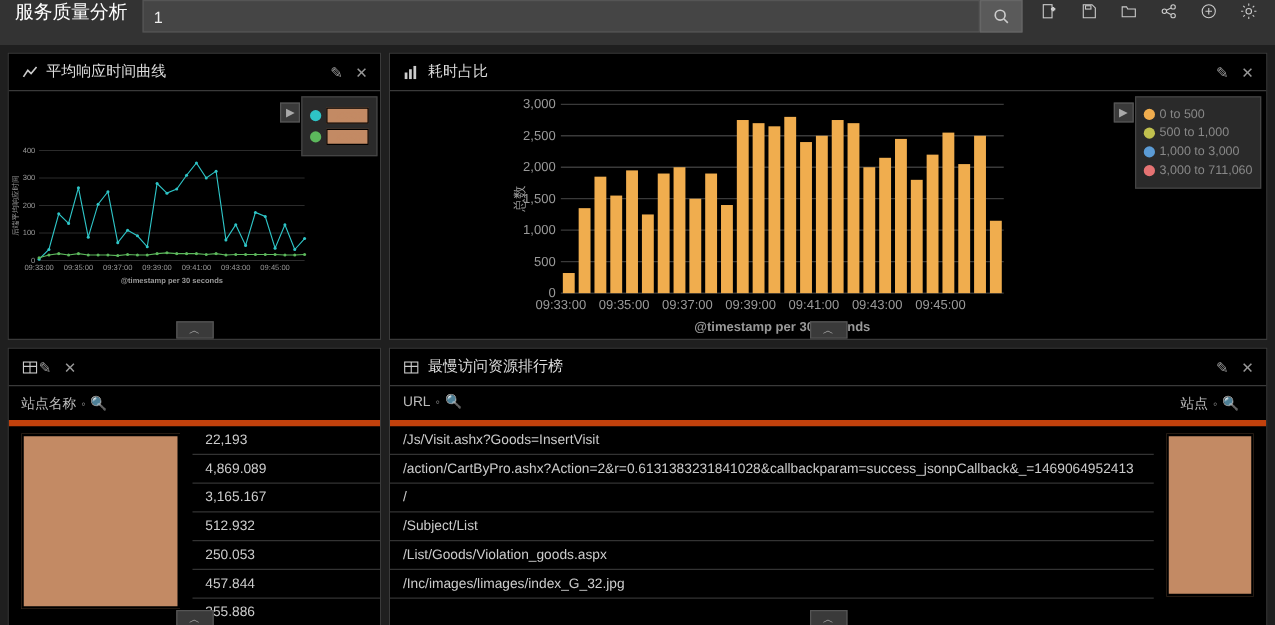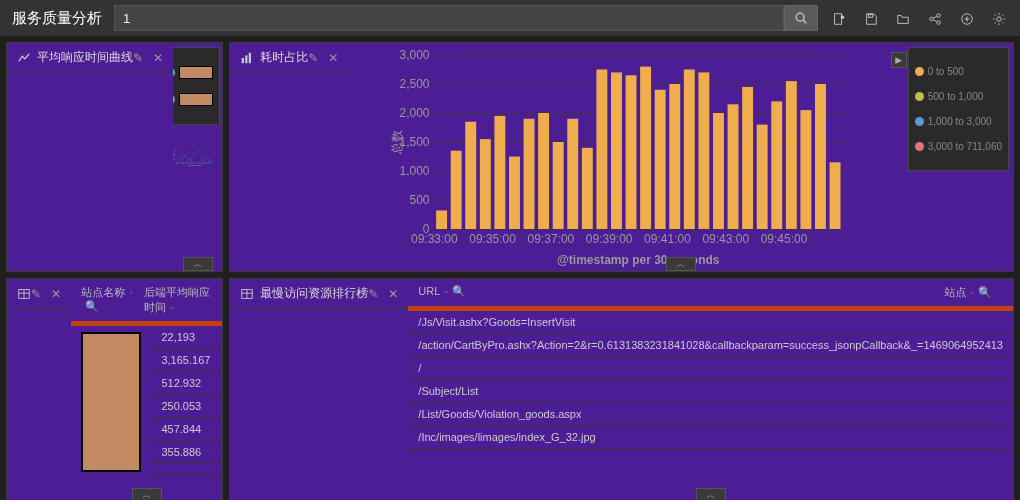--- a/index.html
+++ b/index.html
@@ -1,34 +1,34 @@
 <!DOCTYPE html>
 <html><head>
 <meta charset="utf-8">
 <style>
   *{box-sizing:border-box;margin:0;padding:0}
   body{background:#1f1f1f;font-family:Arial,sans-serif;color:#ccc;font-size:12px;width:1020px;height:500px;overflow:hidden}
-  .topbar{height:36px;background:#333;display:flex;align-items:center;padding:0 8px;gap:8px}
+  .topbar{height:36px;background:#333;display:flex;align-items:flex-start;padding:0 8px;gap:8px}
   .title{color:#fff;font-size:15px;white-space:nowrap;padding:0 4px}
   .searchwrap{flex:1;display:flex;height:26px}
   .searchwrap input{flex:1;background:#454545;border:1px solid #555;color:#eee;padding:0 8px;font-size:13px;outline:none}
   .searchbtn{width:34px;background:#5a5a5a;border:1px solid #666;display:flex;align-items:center;justify-content:center;cursor:pointer}
   .tb-icons{display:flex;gap:18px;padding:0 6px}
   .tb-icons span{color:#bbb;cursor:pointer;font-size:14px}
   .grid{display:grid;grid-template-columns:1fr 1fr;grid-template-rows:230px 225px;gap:6px;padding:6px}
-  .panel{background:#4c1d95;border:1px solid #3a3a3a;display:flex;position:relative}
+  .panel{background:#000000;border:1px solid #3a3a3a;display:flex;flex-direction:column;position:relative}
   .phead{height:30px;display:flex;align-items:center;padding:0 10px;color:#ddd;border-bottom:1px solid #3a3a3a}
   .phead .pt{font-size:12px;margin-left:6px;flex:1}
   .phead .pa{display:flex;gap:10px;color:#999}
   .phead .pa span{cursor:pointer}
   .pbody{flex:1;position:relative;overflow:hidden}
   .collapse{position:absolute;bottom:0;left:50%;transform:translateX(-50%);background:#3a3a3a;border:1px solid #555;width:30px;height:14px;display:flex;align-items:center;justify-content:center;color:#aaa;font-size:9px;cursor:pointer}
   svg text{font-size:10px;fill:#999}
   .legend{position:absolute;top:4px;right:4px;background:#2a2a2a;border:1px solid #444;padding:4px 6px;font-size:10px}
-  .legend .li{display:flex;align-items:center;gap:4px;margin:14px 0;color:#888}
+  .legend .li{display:flex;align-items:center;gap:4px;margin:4px 0;color:#888}
   .legend .dot{width:9px;height:9px;border-radius:50%}
   .legBtn{position:absolute;top:4px;left:-18px;width:16px;height:16px;background:#3a3a3a;border:1px solid #555;color:#aaa;font-size:9px;display:flex;align-items:center;justify-content:center;cursor:pointer}
   .th{display:flex;padding:6px 10px;font-size:11px;color:#bbb;border-bottom:5px solid #c2410c}
   .th .sortIcon{color:#888;margin-left:4px;font-size:10px}
   .th .magIcon{color:#bbb;margin-left:4px;font-size:11px}
   .tr{display:flex;padding:5px 10px;border-bottom:1px solid #333;font-size:11px;color:#ccc}
   .redact{background:#c38a64;border:2px solid #000;margin:6px 10px}
   .c1{width:48%}.c2{width:52%}
   .uc1{flex:1;overflow:hidden;text-overflow:ellipsis;white-space:nowrap;padding-right:6px}
   .uc2{width:70px;text-align:center}
@@ -286,27 +286,29 @@
           <line x1="8" y1="3" x2="8" y2="13" stroke="#ccc"></line>
         </svg>
       <span class="pa">
           <span>✎</span>
           <span>✕</span>
         </span>
     </div>
     <div class="pbody">
       <div class="th">
         <div class="c1"><span>站点名称</span><span class="sortIcon">◦</span><span class="magIcon">🔍</span></div>
-        <div class="c2"><span>后端平均响应时间</span><span class="sortIcon">◦</span></div>
       </div>
       <div style="display:flex">
         <div class="redact" style="width:44%;height:140px"></div>
         <div style="width:52%" id="t3rows">
             <div class="tr">
               <div>22,193</div>
+            </div>
+            <div class="tr">
+              <div>4,869.089</div>
             </div>
             <div class="tr">
               <div>3,165.167</div>
             </div>
             <div class="tr">
               <div>512.932</div>
             </div>
             <div class="tr">
               <div>250.053</div>
             </div>

